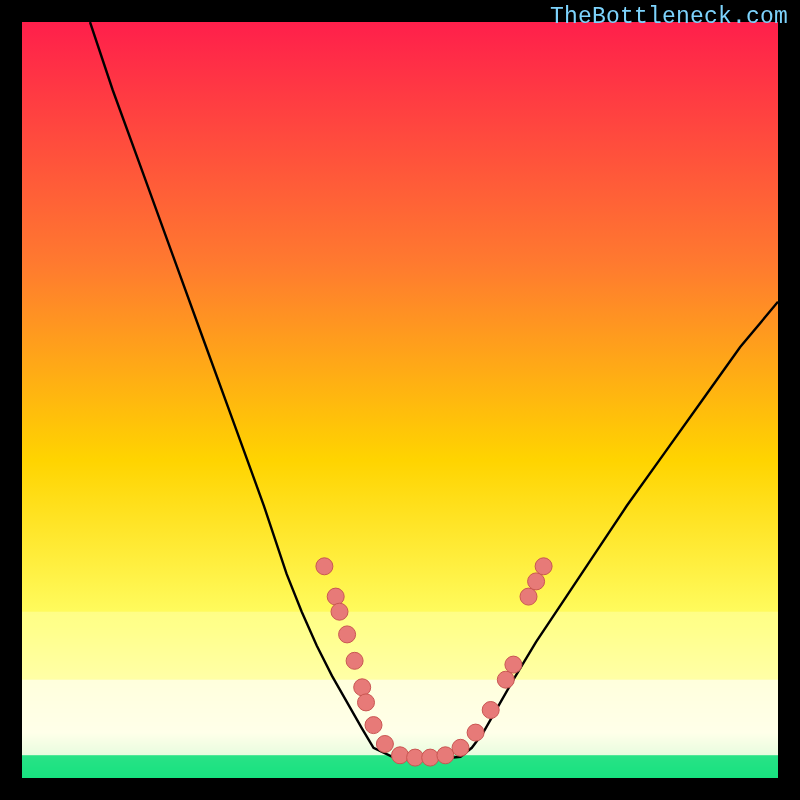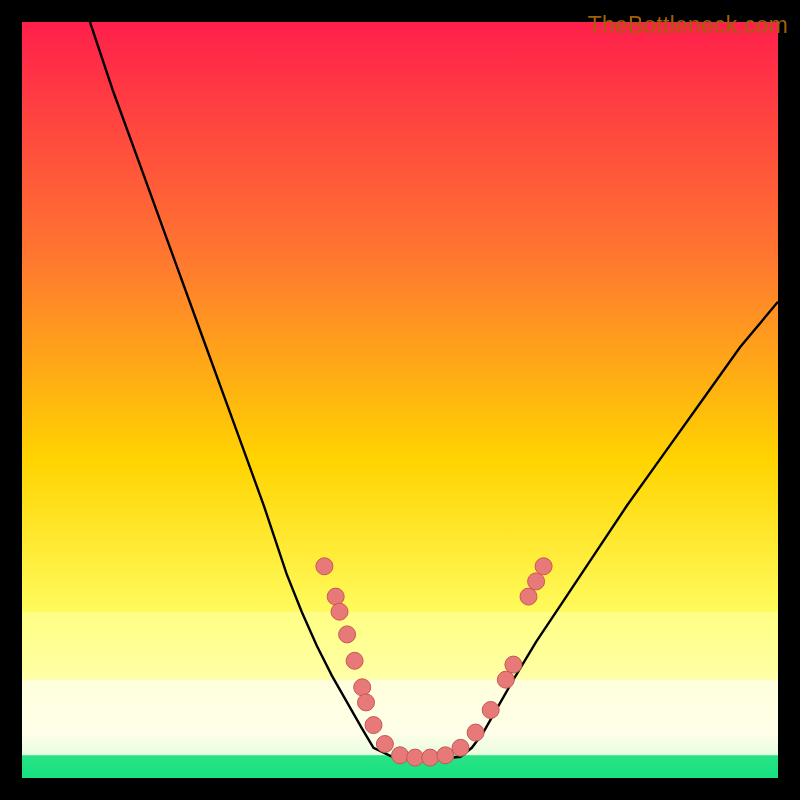--- a/index.html
+++ b/index.html
@@ -19,27 +19,27 @@
   }
   .plot {
     position: absolute;
     left: 22px;
     top: 22px;
     width: 756px;
     height: 756px;
   }
   .watermark {
     position: absolute;
-    top: 12px;
+    top: 4px;
     right: 12px;
-    color: #a16207;
+    color: #7dd3fc;
     font-size: 23px;
     font-weight: 500;
     letter-spacing: 0.2px;
-    font-family: Liberation Sans, sans-serif;
+    font-family: Liberation Mono, monospace;
   }
 </style>
 </head>
 <body>
 
 <div class="stage">
 
   <svg class="plot" viewBox="0 0 756 756" preserveAspectRatio="none">
     <defs>
       <linearGradient id="bg-grad" x1="0" y1="0" x2="0" y2="1">

